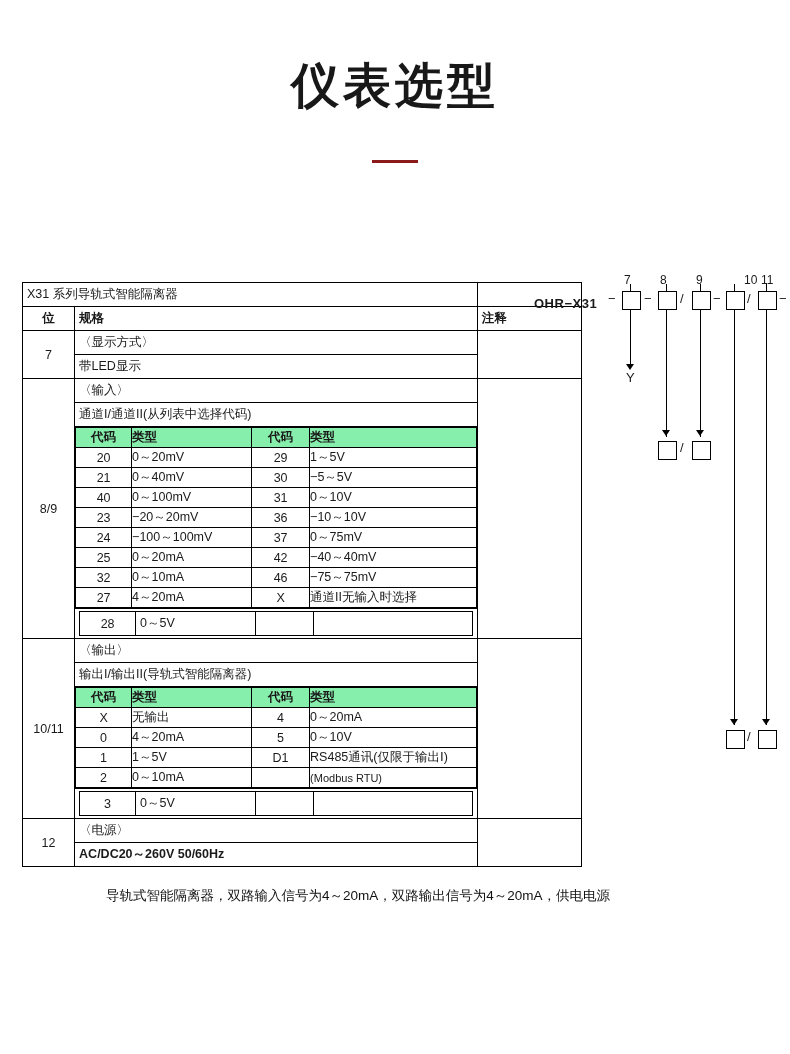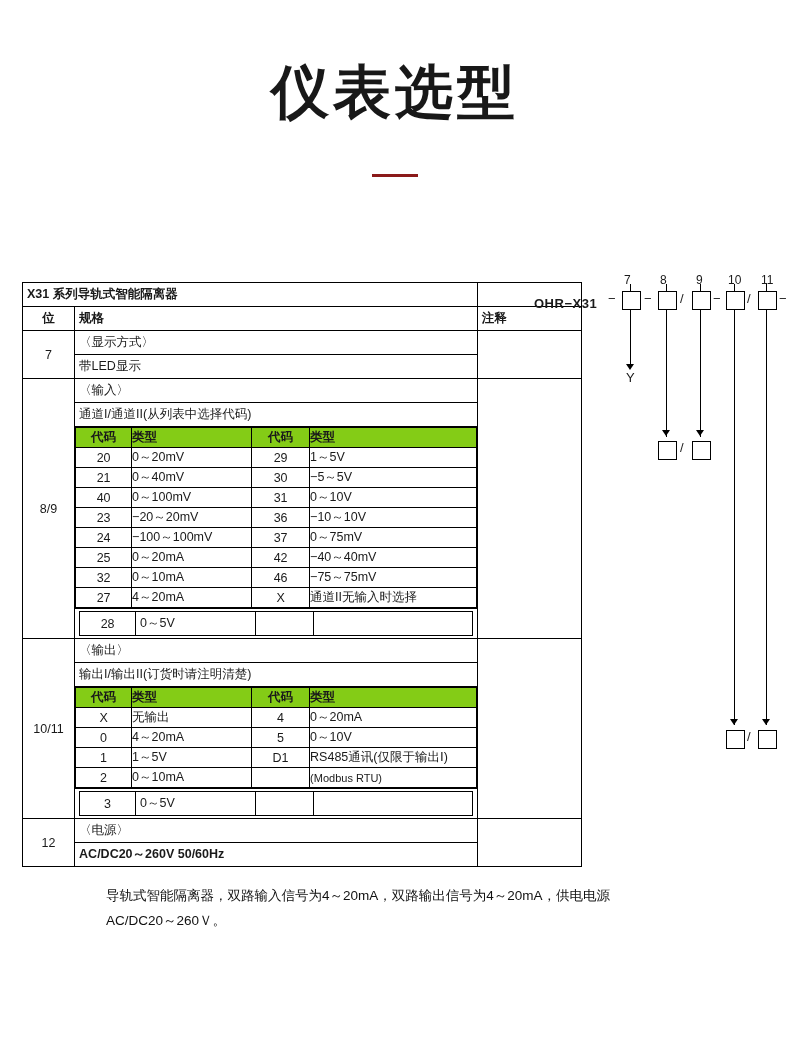--- a/index.html
+++ b/index.html
@@ -6,21 +6,21 @@
   body{
     width:790px;height:1054px;
     background:#ffffff;
     font-family:"Liberation Sans","DejaVu Sans",sans-serif;
     color:#1a1a1a;
     position:relative;
     overflow:hidden;
   }
   .title{
     text-align:center;
-    font-size:58px;
+    font-size:48px;
     font-weight:bold;
     letter-spacing:4px;
     color:#181818;
     margin-top:54px;
     font-family:"DejaVu Sans","Liberation Sans",sans-serif;
   }
   .title-rule{
     width:46px;height:3px;background:#8b1a1a;
     margin:42px auto 0 auto;
   }
@@ -37,34 +37,34 @@
     font-size:12.5px;
     table-layout:fixed;
   }
   table.spec td{
     border:1px solid #000;
     padding:2px 4px;
     height:19px;
     vertical-align:middle;
     background:#fff;
   }
-  .hdr td{background:#e8e8e8;font-weight:bold;}
+  .hdr td{background:#e8e8e8;font-weight:normal;}
   .grayrow td{background:#e8e8e8;font-weight:bold;}
   .c-pos{width:52px;text-align:center;}
   .c-spec{width:402px;}
   .c-note{width:104px;}
   .indent1{padding-left:14px;}
   .indent2{padding-left:22px;}
   .sub{width:100%;border-collapse:collapse;font-size:12.5px;table-layout:fixed;}
   .sub td{border:none;padding:1px 2px;height:17px;}
   .sub .code{width:56px;text-align:center;}
   .sub .type{width:120px;}
   .sub .code2{width:58px;text-align:center;}
   .sub .type2{width:auto;}
-  .sub tr.shead td{background:#84cc16;font-weight:bold;}
+  .sub tr.shead td{background:#86efac;font-weight:bold;}
   .nested-wrap td{padding:0 !important;}
   .small{font-size:11px;}
 
   
   .model{
     position:absolute;
     left:510px;top:0px;
     width:270px;height:580px;
   }
   .model-label{
@@ -234,21 +234,21 @@
           </table>
         </td>
       </tr>
 
       <tr>
         <td rowspan="4" class="c-pos">10/11</td>
         <td class="indent1">〈输出〉</td>
         <td rowspan="4"></td>
       </tr>
       <tr>
-        <td class="indent2">输出I/输出II(订货时请注明清楚)</td>
+        <td class="indent2">输出I/输出II(导轨式智能隔离器)</td>
       </tr>
       <tr class="nested-wrap">
         <td>
           <table class="sub">
             <colgroup>
                 <col class="code">
                 <col class="type">
                 <col class="code2">
                 <col class="type2">
               </colgroup>
@@ -319,21 +319,21 @@
     </tbody>
   </table>
 
   <div class="model">
 
     <div class="model-label">OHR−X31</div>
 
     <div class="mnum" style="left:92px;top:-9px;">7</div>
     <div class="mnum" style="left:128px;top:-9px;">8</div>
     <div class="mnum" style="left:164px;top:-9px;">9</div>
-    <div class="mnum" style="left:196px;top:-9px;">10</div>
+    <div class="mnum" style="left:212px;top:-9px;">10</div>
     <div class="mnum" style="left:229px;top:-9px;">11</div>
 
     <div class="mdash" style="left:76px;top:9px;">−</div>
     <div class="mbox" style="left:90px;top:9px;"></div>
     <div class="mdash" style="left:112px;top:9px;">−</div>
     <div class="mbox" style="left:126px;top:9px;"></div>
     <div class="mslash" style="left:148px;top:9px;">/</div>
     <div class="mbox" style="left:160px;top:9px;"></div>
     <div class="mdash" style="left:181px;top:9px;">−</div>
     <div class="mbox" style="left:194px;top:9px;"></div>
@@ -365,14 +365,13 @@
     <div class="arrowdown" style="left:230px;top:437px;"></div>
     <div class="leafbox" style="left:194px;top:448px;"></div>
     <div class="leaftxt" style="left:215px;top:447px;">/</div>
     <div class="leafbox" style="left:226px;top:448px;"></div>
 
   </div>
 </div>
 
 <div class="notes">
   <div class="n-ind2">导轨式智能隔离器，双路输入信号为4～20mA，双路输出信号为4～20mA，供电电源</div>
-  <div class="n-ind2">AC/DC20～260Ｖ。</div>
 </div>
 
 </body></html>

